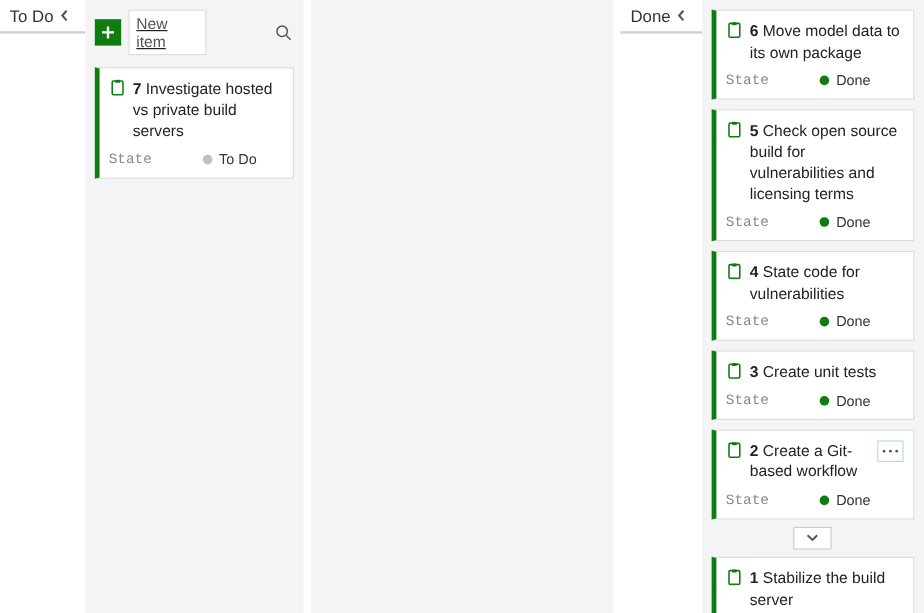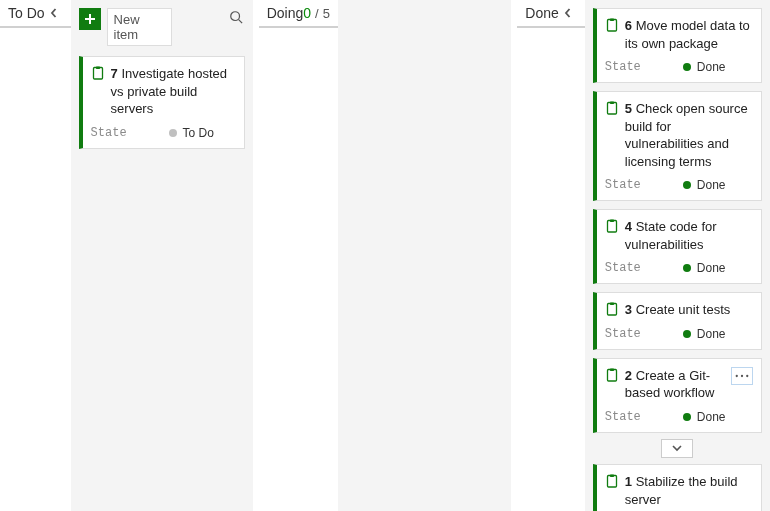--- a/index.html
+++ b/index.html
@@ -8,21 +8,21 @@
   .column { flex: 1 1 0; display: flex; border-right: 6px solid #fff; }
   .column:last-child { border-right: none; }
   .col-header { display: flex; align-items: center; justify-content: space-between; height: 28px; padding: 0 8px; border-bottom: 2px solid #d0d0d0; }
   .col-title { font-size: 14px; color: #333; }
   .col-right { display: flex; align-items: center; gap: 4px; }
   .count-main { color: #0a8a0a; font-size: 14px; font-weight: 400; }
   .count-sep { color: #555; font-size: 13px; }
   .chev { width: 18px; height: 18px; display: flex; align-items: center; justify-content: center; cursor: pointer; color: #555; }
   .chev svg { width: 10px; height: 10px; }
   .col-body { flex: 1; background: #f4f4f4; padding: 8px; overflow: hidden; }
-  .new-row { display: flex; gap: 6px; margin-bottom: 10px; }
+  .new-row { display: flex; align-items: center; gap: 6px; margin-bottom: 10px; text-decoration: underline; }
   .plus-btn { width: 22px; height: 22px; background: #107c10; display: flex; align-items: center; justify-content: center; cursor: pointer; }
   .plus-btn svg { width: 14px; height: 14px; stroke: #fff; }
   .new-input-wrap { flex: 0 0 auto; }
   .new-input { background: #fff; border: 1px solid #ddd; padding: 3px 6px; font-size: 13px; width: 65px; color: #555; }
   .search-icon { margin-left: auto; width: 18px; height: 18px; display: flex; align-items: center; justify-content: center; cursor: pointer; color: #555; }
   .search-icon svg { width: 14px; height: 14px; }
   .card { background: #fff; border: 1px solid #ddd; border-left: 4px solid #107c10; padding: 8px 8px 8px 8px; margin-bottom: 8px; }
   .card-title-row { display: flex; align-items: flex-start; gap: 6px; margin-bottom: 8px; position: relative; }
   .card-icon { flex: 0 0 auto; width: 14px; height: 14px; color: #107c10; margin-top: 1px; }
   .card-icon svg { width: 14px; height: 14px; }
@@ -91,28 +91,20 @@
         <div class="card-state-row">
           <span class="state-label">State</span>
           <span class="state-dot todo"></span>
           <span class="state-val">To Do</span>
         </div>
       </div>
     </div>
   </div>
 
   <div class="column">
-    <div class="col-header">
-      <span class="col-title">Doing</span>
-      <span class="col-right">
-        <span class="count-main">0</span>
-          <span class="count-sep">/</span>
-          <span class="count-sep">5</span>
-      </span>
-    </div>
     <div class="col-body"></div>
   </div>
 
   <div class="column col-done">
     <div class="col-header">
       <span class="col-title">Done</span>
       <span class="chev">
         <svg viewBox="0 0 10 10">
             <path d="M6.5 1 L3 5 L6.5 9" fill="none" stroke="currentColor" stroke-width="1.8"></path>
           </svg>

